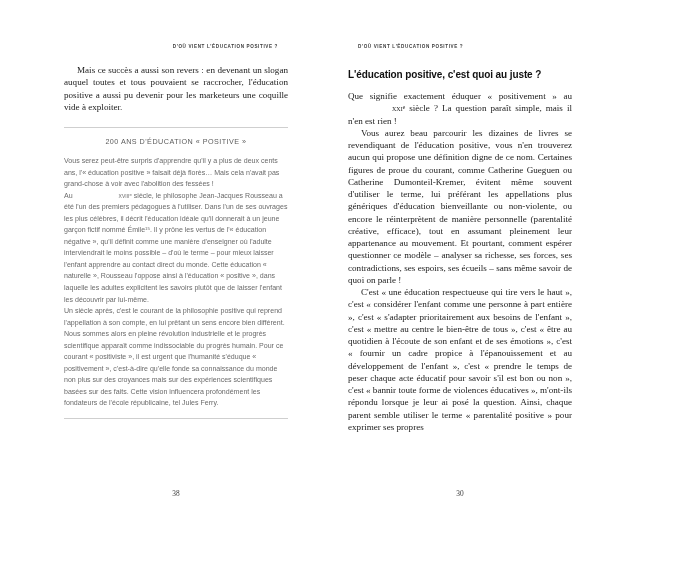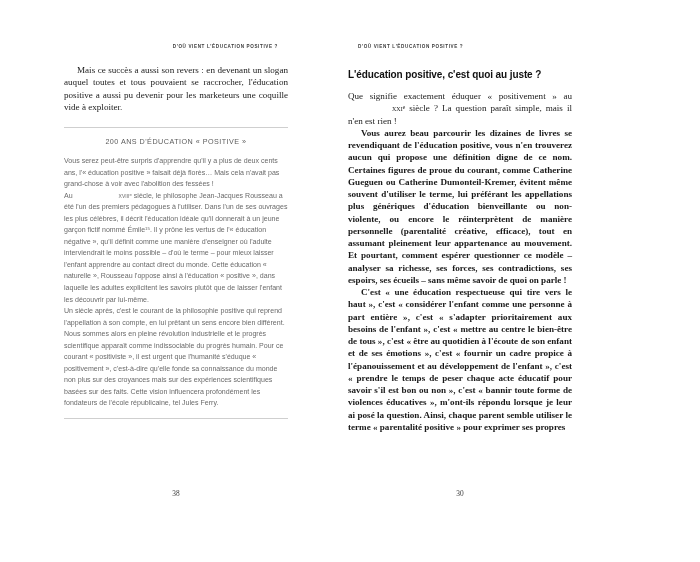--- a/index.html
+++ b/index.html
@@ -61,21 +61,21 @@
   .body-text {
     font-family: "Liberation Serif", serif;
     font-size: 9.1px;
     line-height: 12.25px;
     color: #1a1a1a;
     text-align: justify;
     text-justify: inter-word;
     margin: 0;
     hyphens: manual;
   }
-  .body-text + .body-text { margin-top: 0; font-weight: bold; }
+  .body-text + .body-text { margin-top: 0; }
   .indent { text-indent: 13px; }
 
   .block-top { margin-top: 12px; }
 
   
   .section-heading {
     font-family: "Liberation Sans", sans-serif;
     font-size: 10px;
     font-weight: 700;
     color: #111111;

